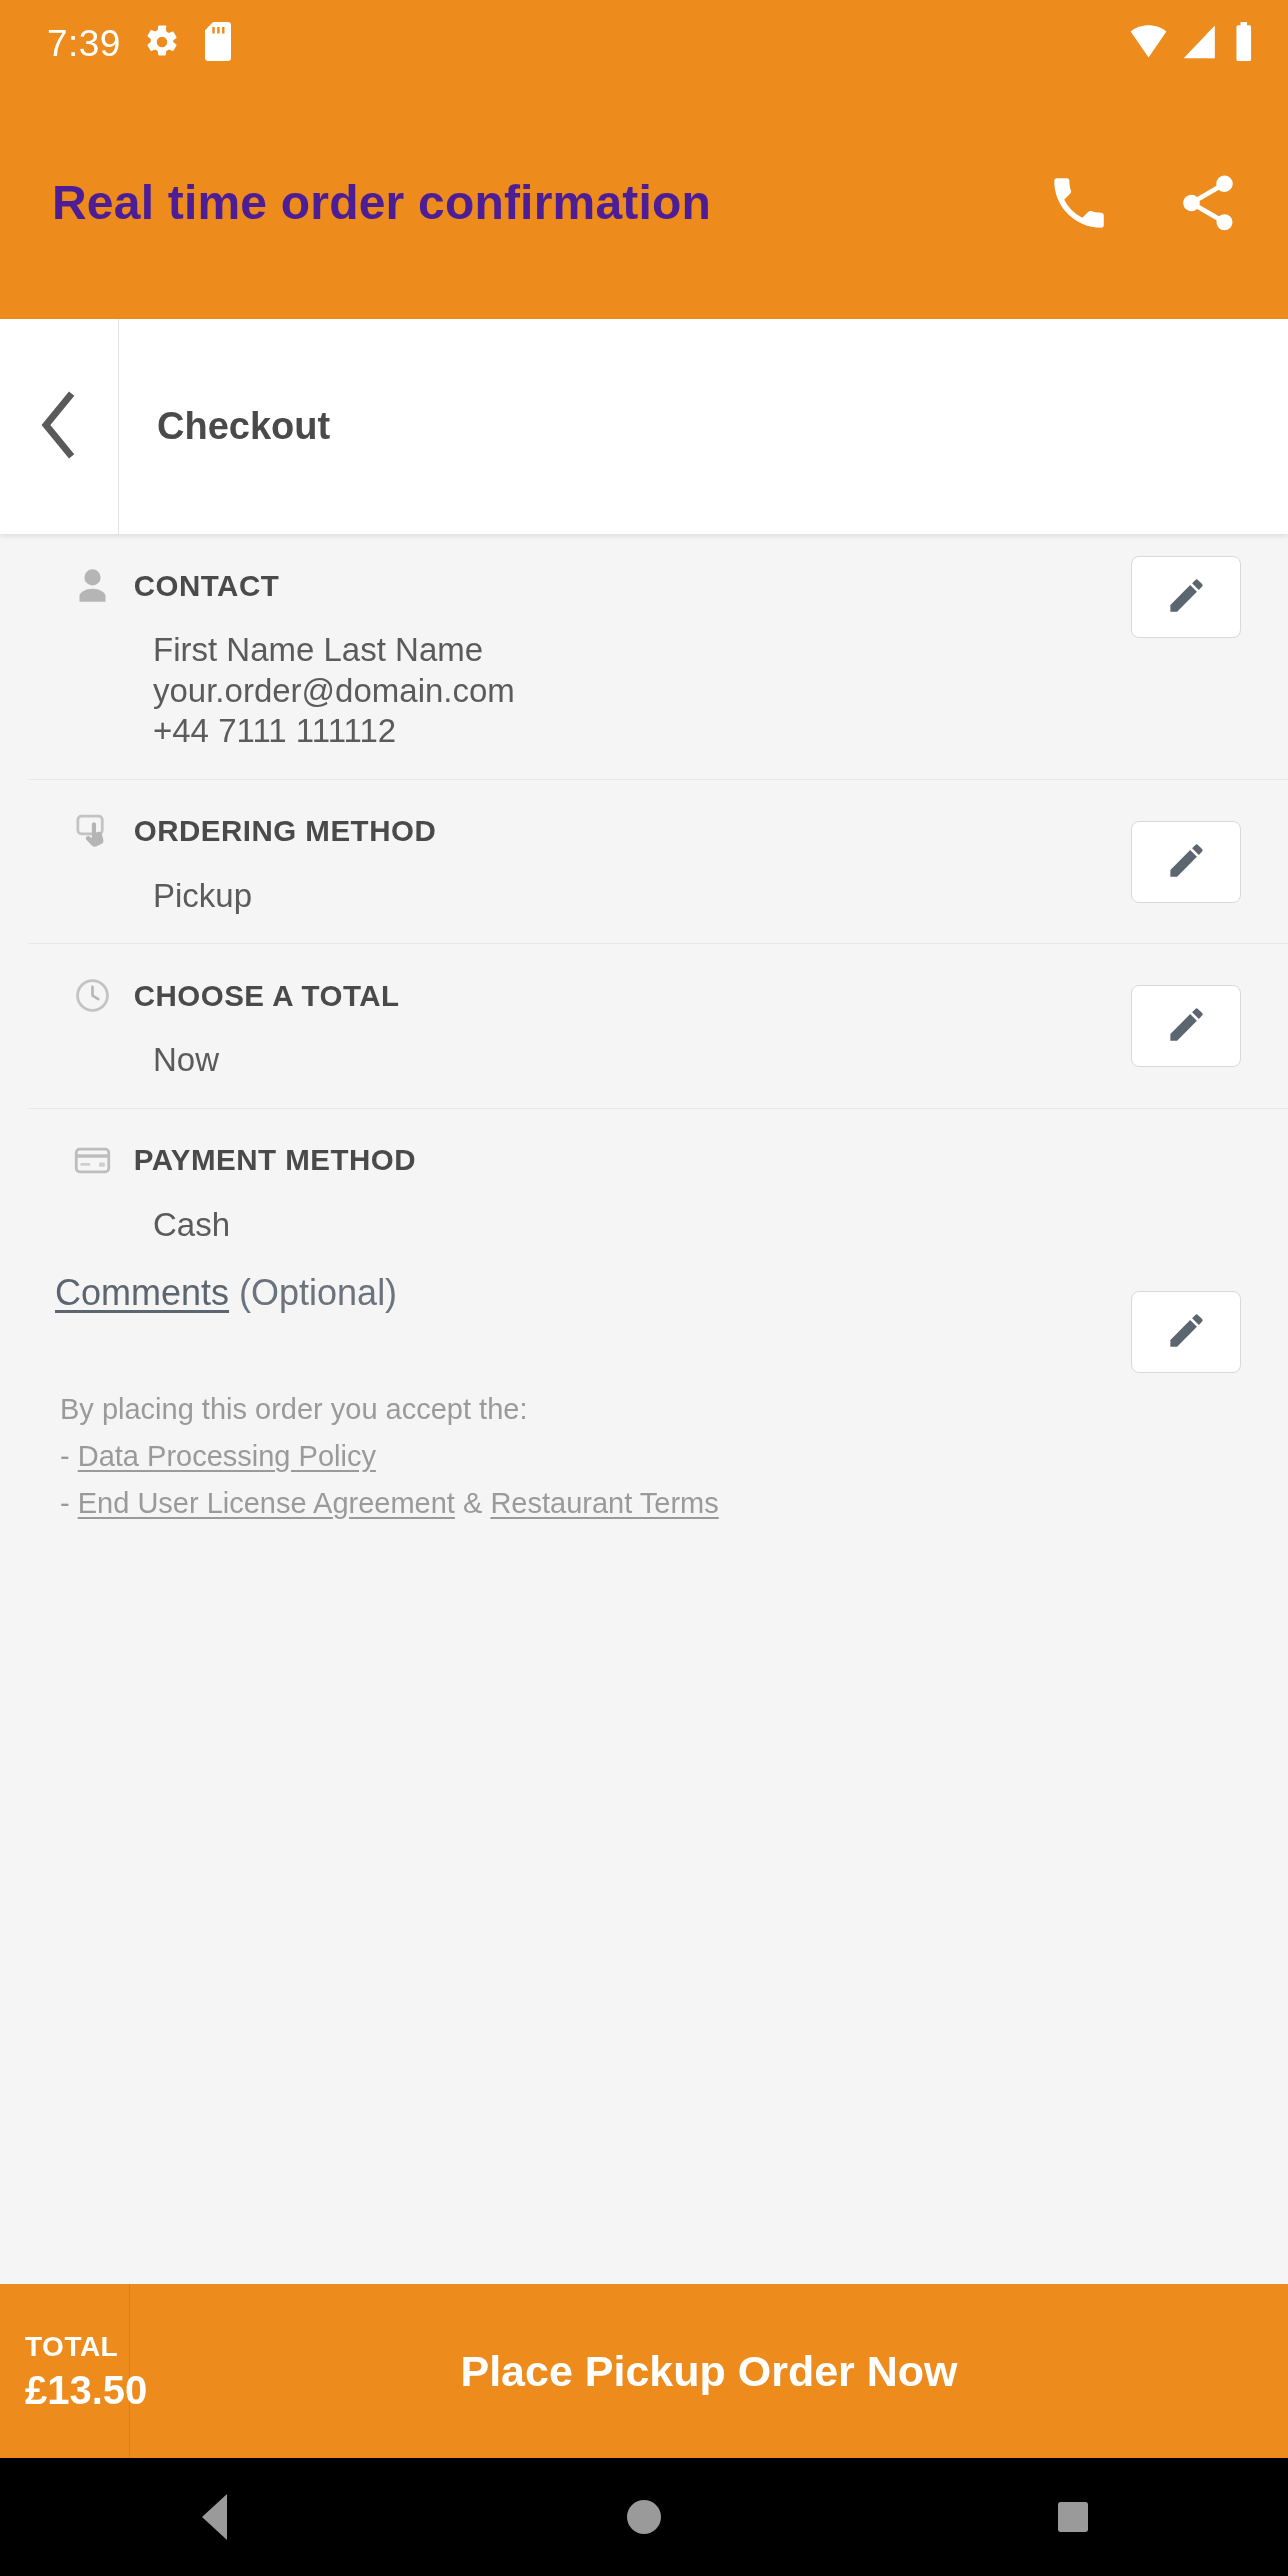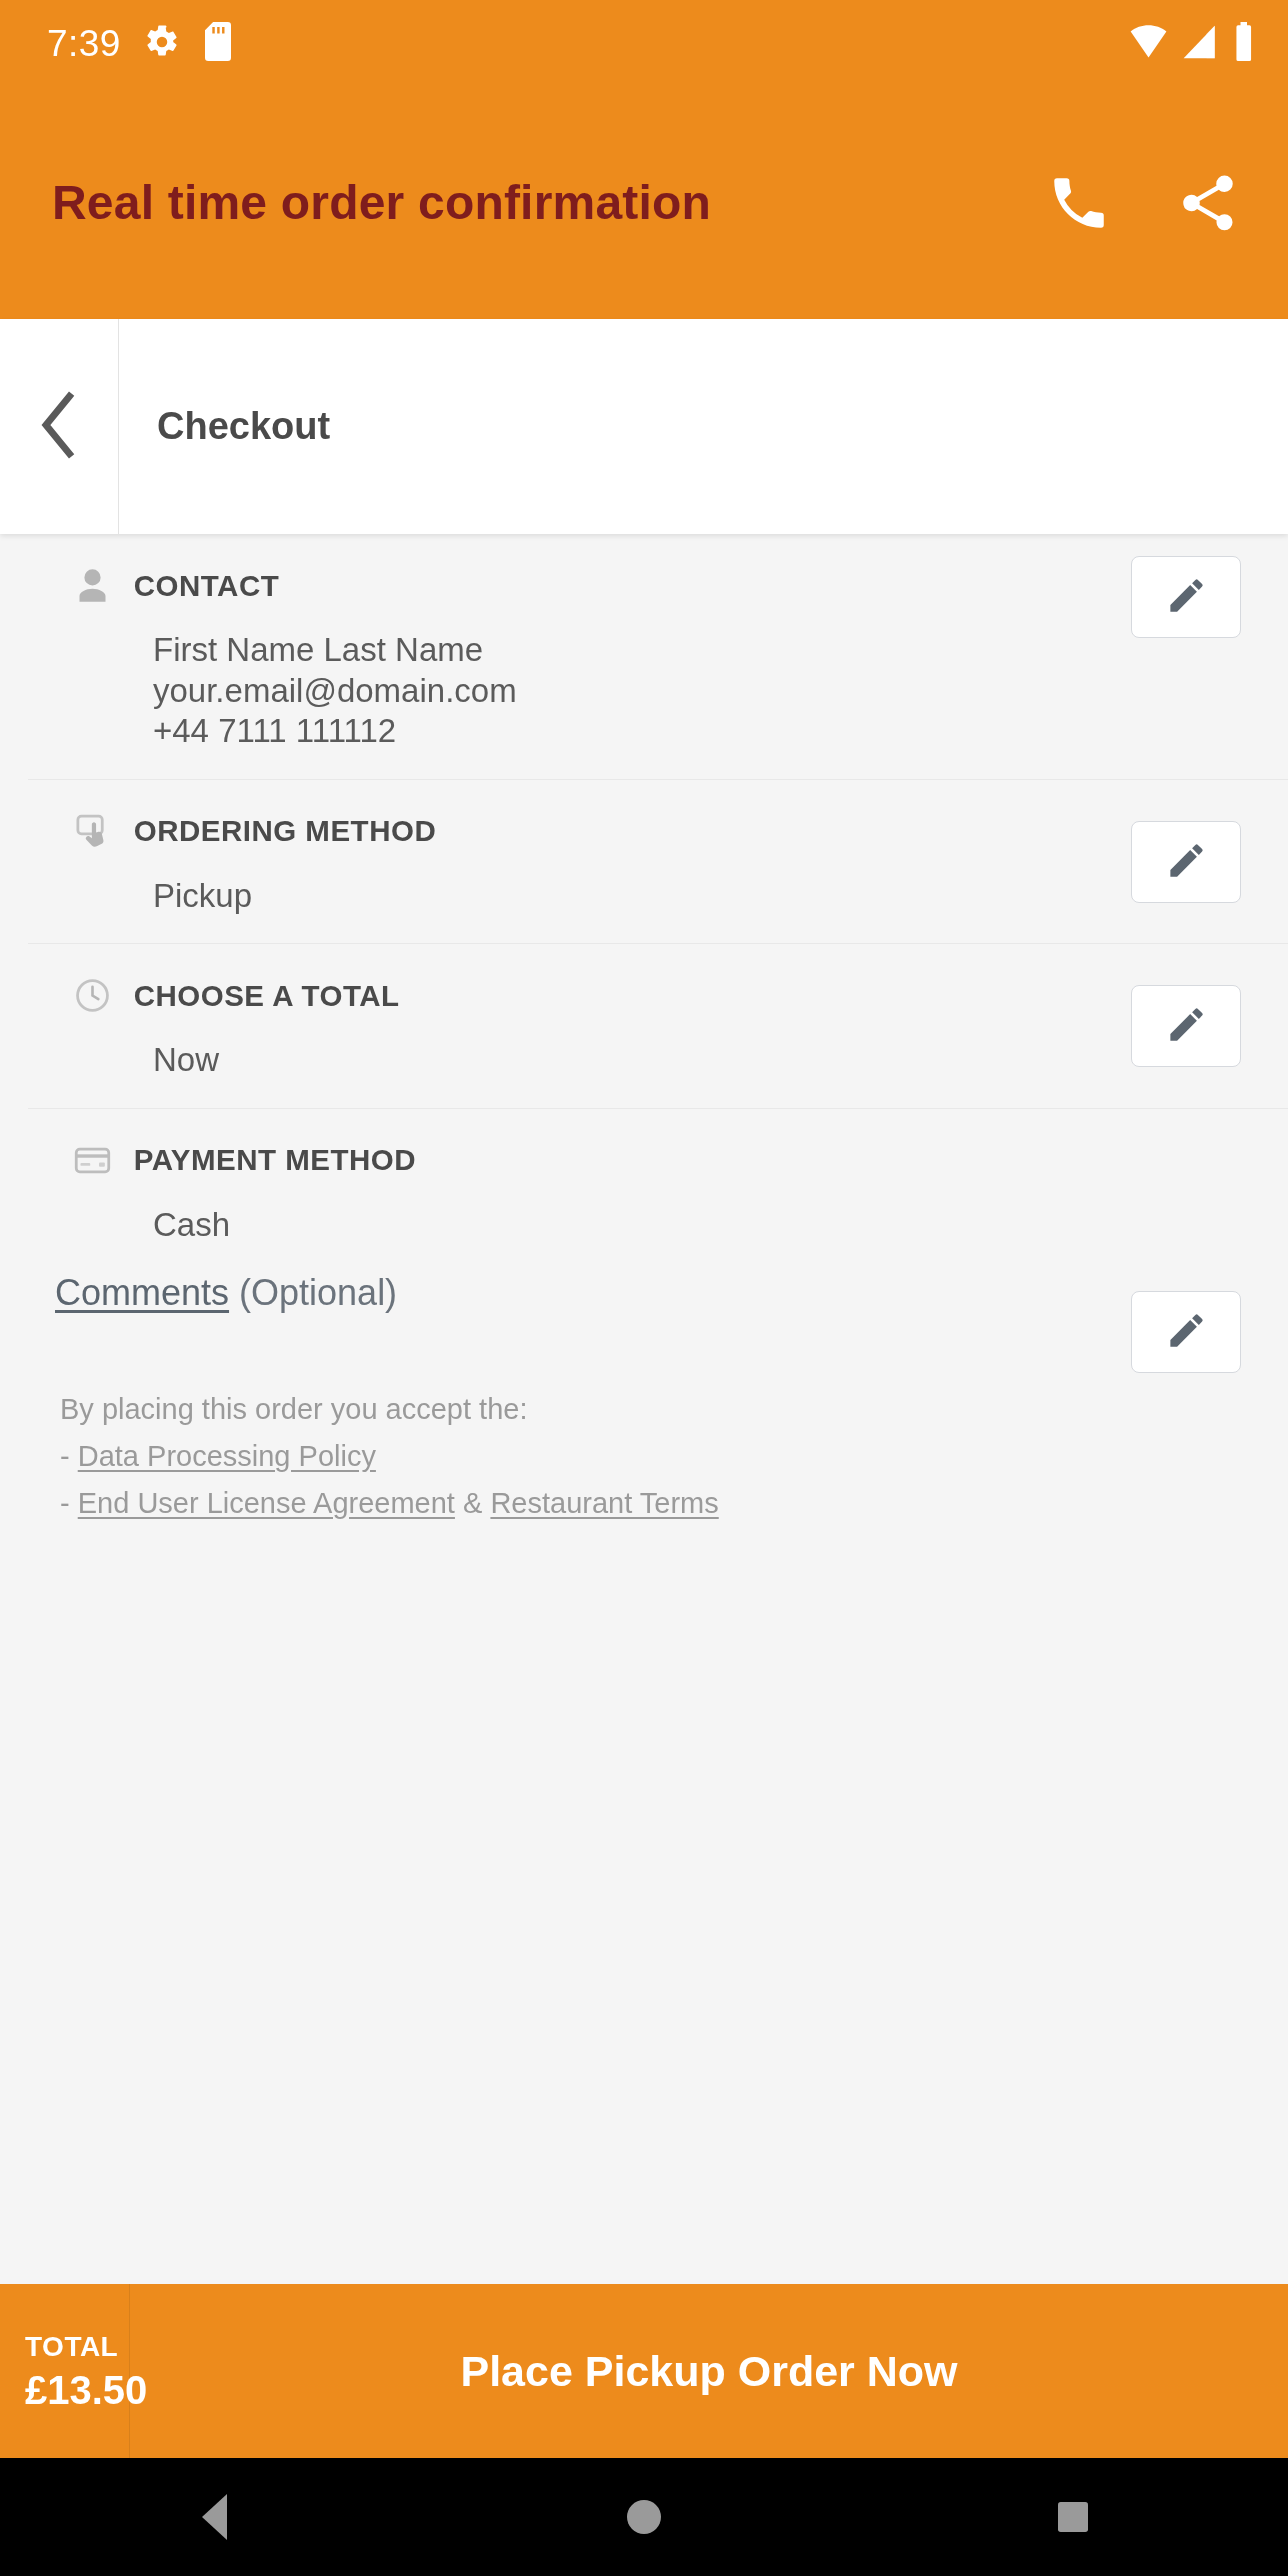--- a/index.html
+++ b/index.html
@@ -42,21 +42,21 @@
   
   .app-bar {
     height: 233px;
     background: #ED8B1C;
     display: flex;
     align-items: center;
     padding: 0 39px 0 52px;
     flex: 0 0 auto;
   }
   .app-title {
-    color: #7f1d1d;
+    color: #4c1d95;
     font-size: 48px;
     font-weight: 700;
     letter-spacing: 0.2px;
     white-space: nowrap;
   }
   .app-actions { margin-left: auto; display: flex; align-items: center; gap: 47px; }
   .app-action-btn {
     width: 82px; height: 82px;
     display: flex; align-items: center; justify-content: center;
     cursor: pointer;
@@ -319,21 +319,21 @@
       <div class="sec-head">
         <span class="sec-icon">
           <svg width="39" height="39" viewBox="0 0 24 24">
               <path fill="#b5b5b5" d="M12 12a5 5 0 1 0 0-10 5 5 0 0 0 0 10zm0 2c-4 0-8 2-8 4.5V22h16v-3.5c0-2.5-4-4.5-8-4.5z"></path>
             </svg>
         </span>
         <span class="sec-title">CONTACT</span>
       </div>
       <div class="sec-body">
         <div class="sec-line">First Name Last Name</div>
-        <div class="sec-line">your.email@domain.com</div>
+        <div class="sec-line">your.order@domain.com</div>
         <div class="sec-line">+44 7111 111112</div>
       </div>
       <div class="edit-btn pos-contact">
         <span>
           <svg width="43" height="43" viewBox="0 0 24 24">
               <path fill="#5c6670" d="M3 17.25V21h3.75L17.81 9.94l-3.75-3.75L3 17.25zM20.71 7.04a1 1 0 0 0 0-1.41l-2.34-2.34a1 1 0 0 0-1.41 0l-1.83 1.83 3.75 3.75 1.83-1.83z"></path>
             </svg>
         </span>
       </div>
     </div>

